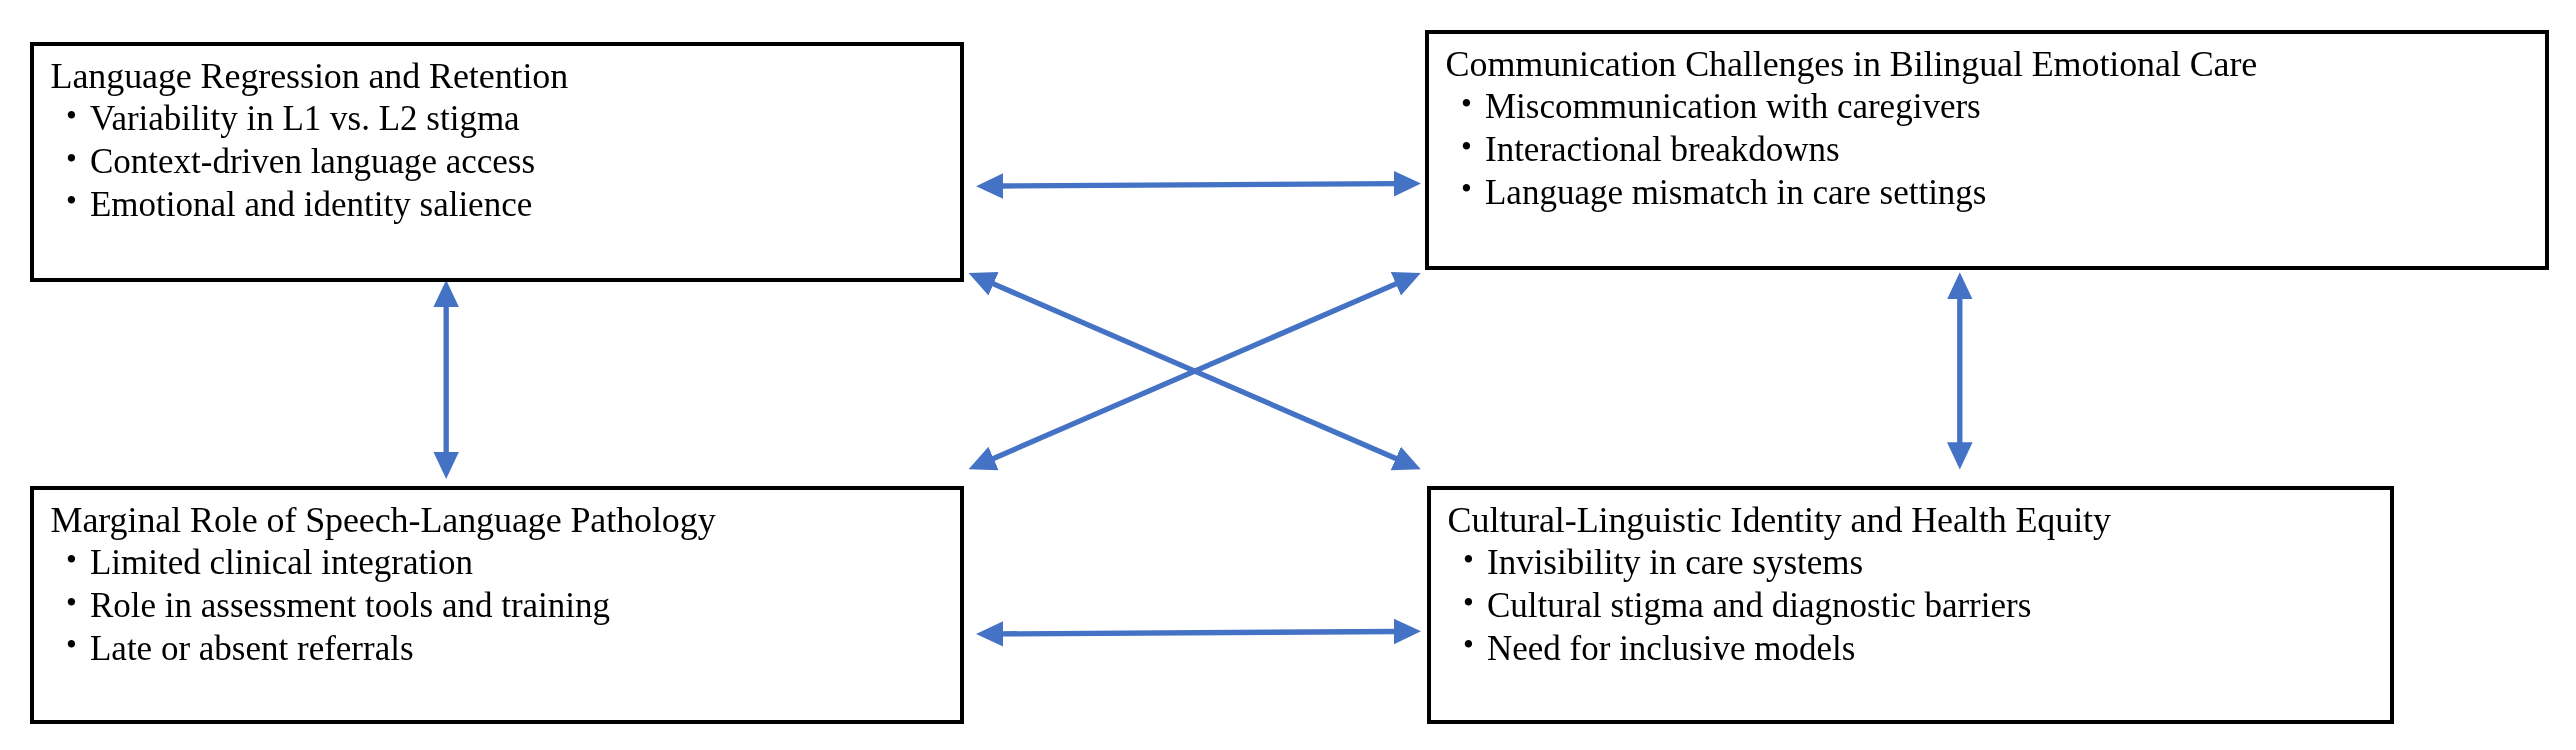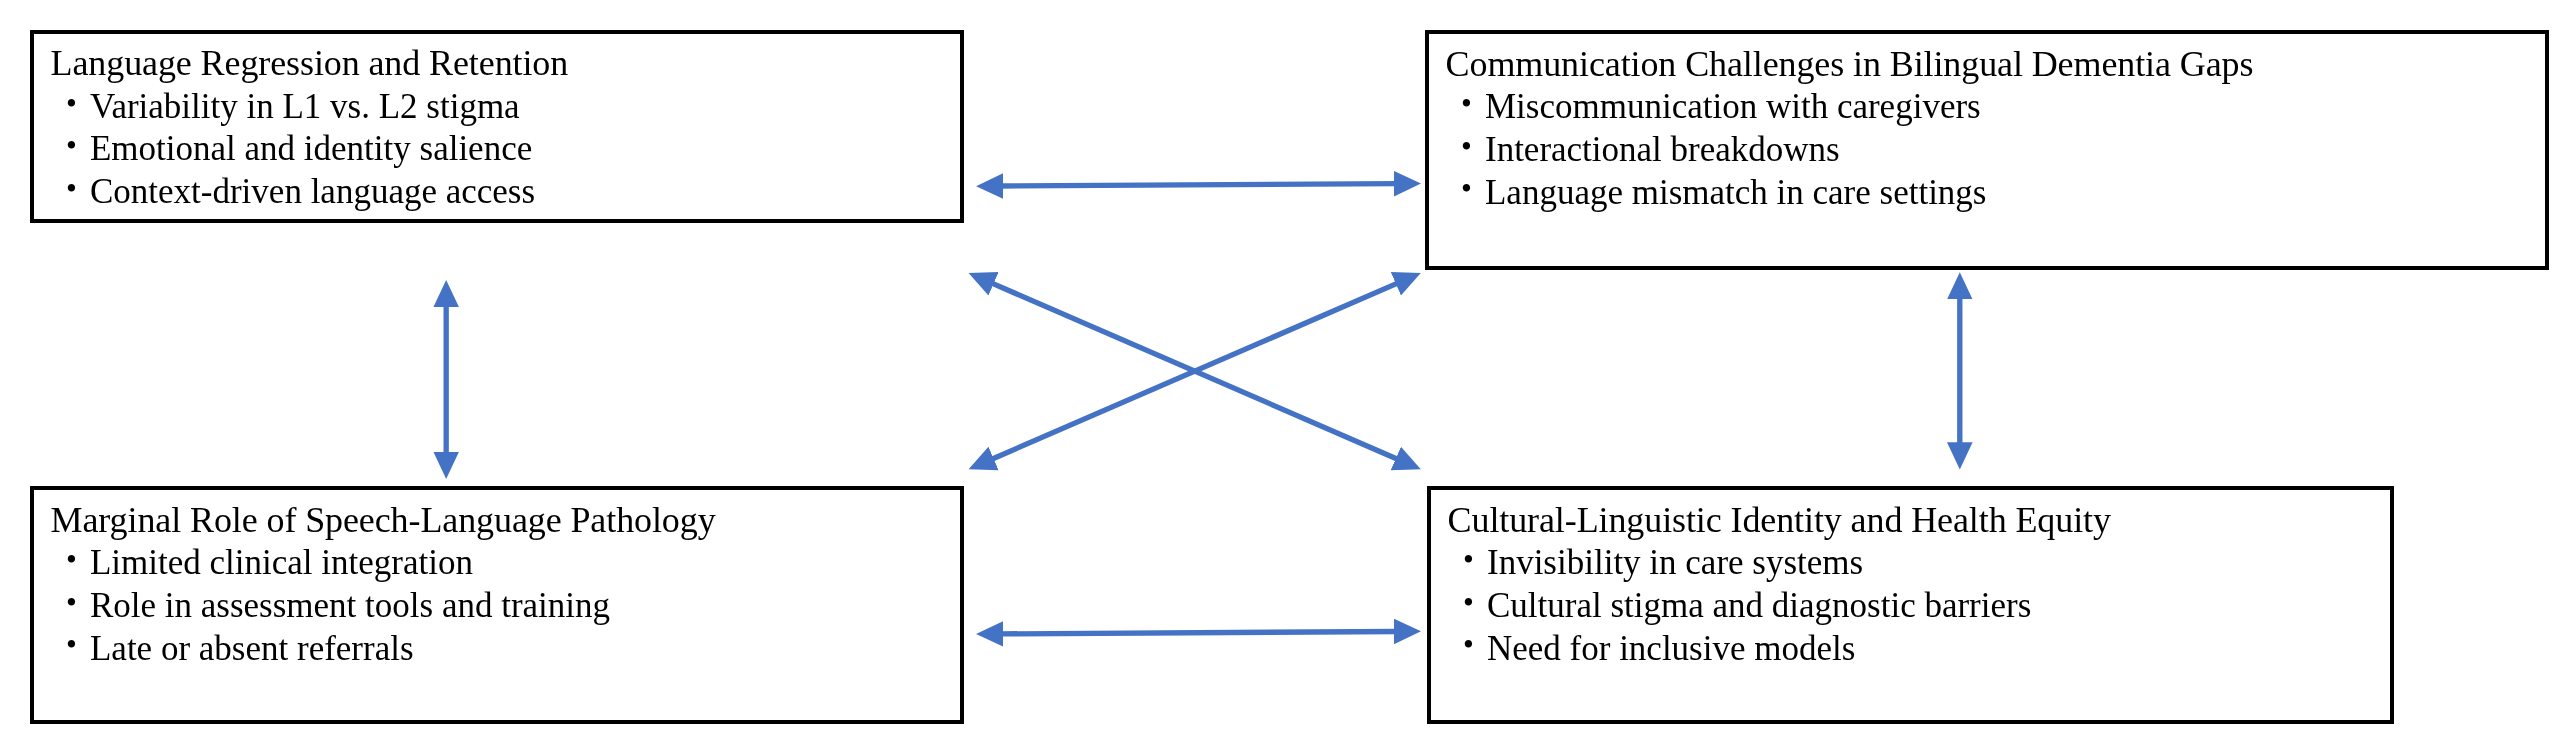--- a/index.html
+++ b/index.html
@@ -28,21 +28,21 @@
     position: absolute;
     box-sizing: border-box;
     background: #ffffff;
     border: 4.7px solid #000000;
     padding: 10.7px 15.4px 6px 15.4px;
     display: flex;
     flex-direction: column;
     justify-content: flex-start;
   }
 
-  #box-top-left    { left: 30px;   top: 30px;  width: 934px; height: 193px; justify-content: center; }
+  #box-top-left    { left: 30px;   top: 42px;  width: 934px; height: 240px; }
   #box-top-right   { left: 1425px; top: 30px;  width: 1124px; height: 240px; }
   #box-bottom-left { left: 30px;   top: 486px; width: 934px; height: 238px; }
   #box-bottom-right{ left: 1427px; top: 486px; width: 967px; height: 238px; }
 
   .node-title {
     font-size: 36px;
     line-height: 1.06;
     color: #000000;
     white-space: nowrap;
     letter-spacing: -0.1px;
@@ -109,27 +109,27 @@
 
     <line x1="1672" y1="477" x2="2361" y2="776" stroke="#4472C4" stroke-width="9" marker-start="url(#ah-start)" marker-end="url(#ah-end)"></line>
 
     <line x1="1672" y1="776" x2="2361" y2="477" stroke="#4472C4" stroke-width="9" marker-start="url(#ah-start)" marker-end="url(#ah-end)"></line>
   </svg>
 
   <div class="node-box" id="box-top-left">
     <div class="node-title">Language Regression and Retention</div>
     <ul class="bullet-list">
       <li class="bullet-item">Variability in L1 vs. L2 stigma</li>
+      <li class="bullet-item">Context-driven language access</li>
       <li class="bullet-item">Emotional and identity salience</li>
-      <li class="bullet-item">Context-driven language access</li>
     </ul>
   </div>
 
   <div class="node-box" id="box-top-right">
-    <div class="node-title">Communication Challenges in Bilingual Dementia Gaps</div>
+    <div class="node-title">Communication Challenges in Bilingual Emotional Care</div>
     <ul class="bullet-list">
       <li class="bullet-item">Miscommunication with caregivers</li>
       <li class="bullet-item">Interactional breakdowns</li>
       <li class="bullet-item">Language mismatch in care settings</li>
     </ul>
   </div>
 
   <div class="node-box" id="box-bottom-left">
     <div class="node-title">Marginal Role of Speech-Language Pathology</div>
     <ul class="bullet-list">

